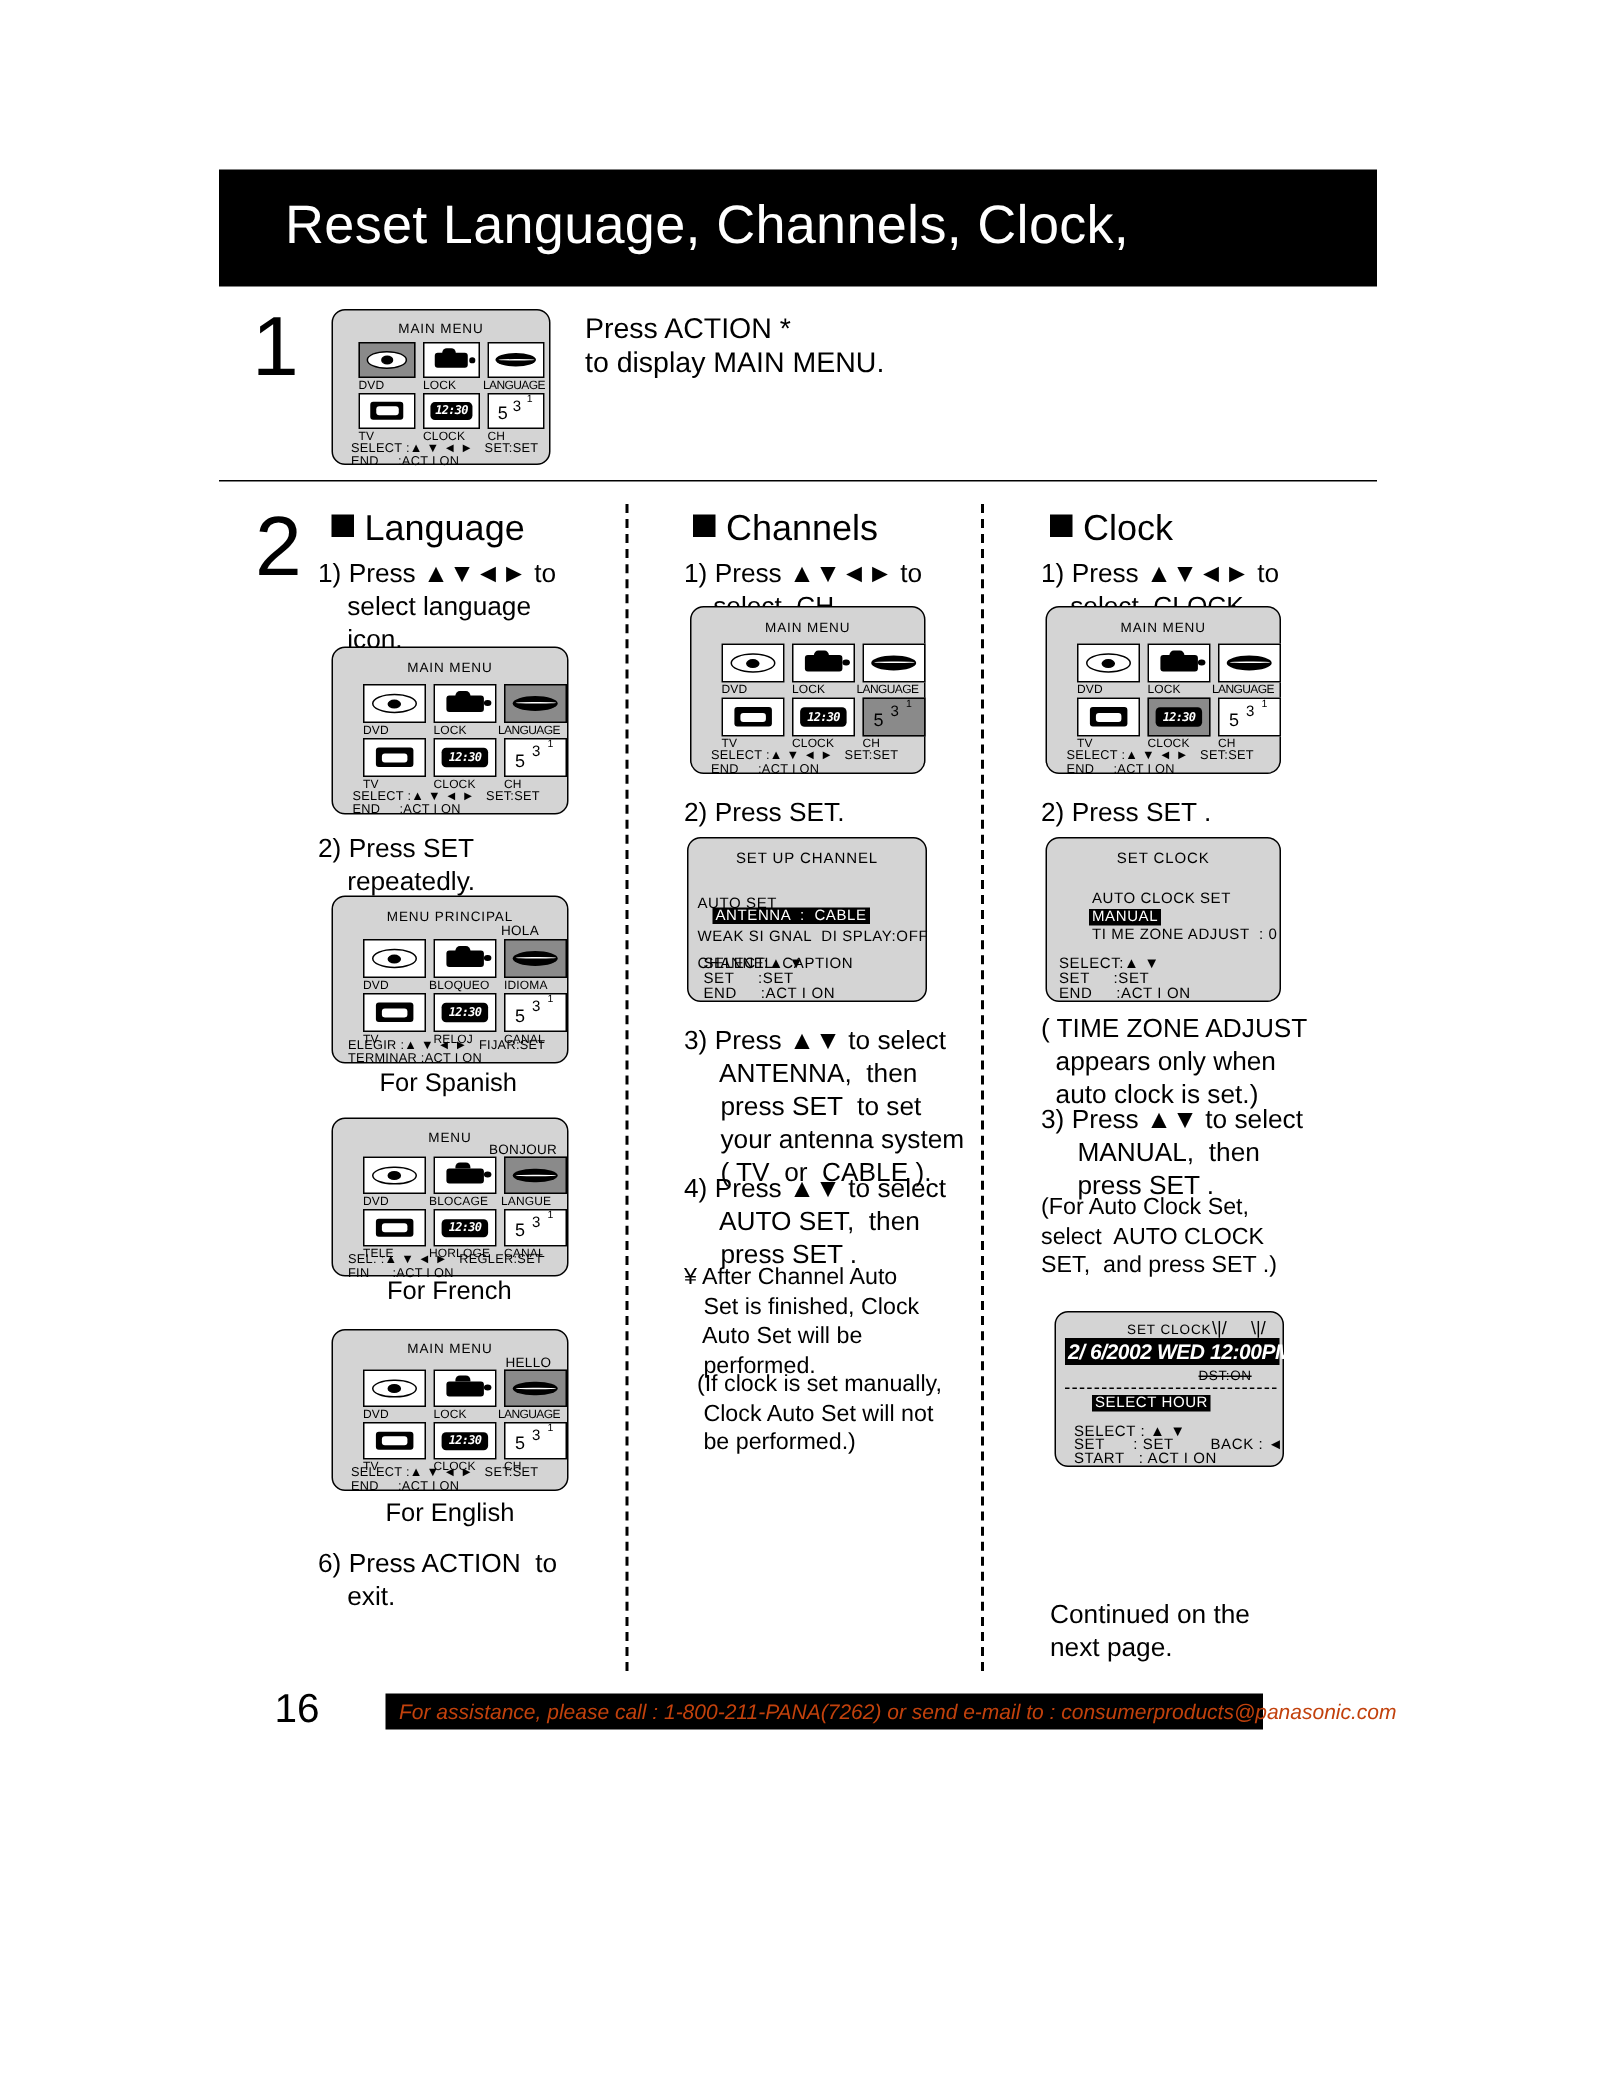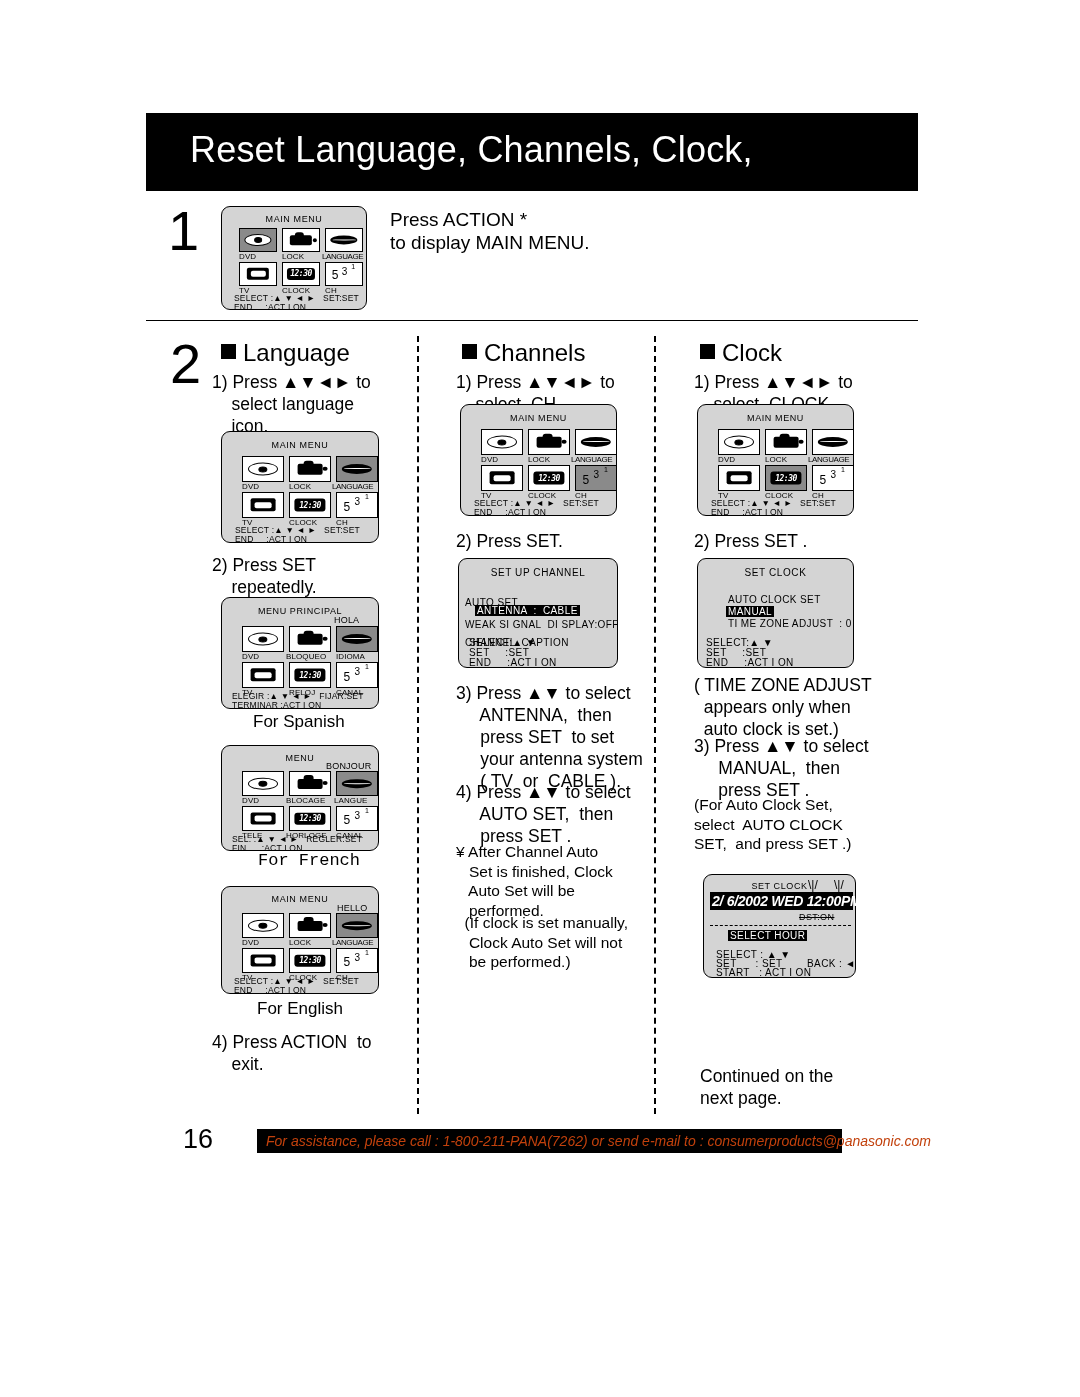--- a/index.html
+++ b/index.html
@@ -265,21 +265,21 @@
       <div class="chic">
         <span class="n5">5</span>
         <span class="n3">3</span>
         <span class="n1">1</span>
       </div>
     </div>
     <div class="icolbl" style="left:114px;top:85px;width:42px;">CANAL</div>
     <div class="osd-foot" style="left:10px;top:88px;">SEL. :▲ ▼ ◄ ►   REGLER:SET</div>
     <div class="osd-foot" style="left:10px;top:97px;">FIN      :ACT I ON</div>
   </div>
-  <div class="cap" style="left:258px;top:851px;font-family:Liberation Mono, monospace;">For French</div>
+  <div class="cap" style="left:258px;top:851px;">For French</div>
 
   <div class="osd" style="left:221px;top:886px;width:158px;height:108px;">
     <div class="osd-title" style="top:7px;">MAIN MENU</div>
     <div class="osd-foot" style="left:115px;top:16px;font-size:9px;">HELLO</div>
     <div class="icobox" style="left:20px;top:26px;width:42px;height:25px;">
         <div class="disc"></div>
       </div>
     <div class="icolbl" style="left:20px;top:51px;width:42px;">DVD</div>
     <div class="icobox" style="left:67px;top:26px;width:42px;height:25px;">
         <div class="lockic"></div>
@@ -303,21 +303,21 @@
         <span class="n3">3</span>
         <span class="n1">1</span>
       </div>
     </div>
     <div class="icolbl" style="left:114px;top:86px;width:42px;">CH</div>
     <div class="osd-foot" style="left:12px;top:89px;">SELECT :▲ ▼ ◄ ►   SET:SET</div>
     <div class="osd-foot" style="left:12px;top:98px;">END     :ACT I ON</div>
   </div>
   <div class="cap" style="left:257px;top:999px;">For English</div>
 
-  <div class="body-t" style="left:212px;top:1031px;">4) Press ACTION  to
+  <div class="body-t" style="left:212px;top:1031px;">6) Press ACTION  to
     exit.</div>
 
   <div class="sec-head" style="left:462px;top:339px;">
     <span class="sq"></span><span>Channels</span>
   </div>
 
   <div class="body-t" style="left:456px;top:371px;">1) Press ▲▼◄► to
     select  CH.</div>
 
   <div class="osd" style="left:460px;top:404px;width:157px;height:112px;">

